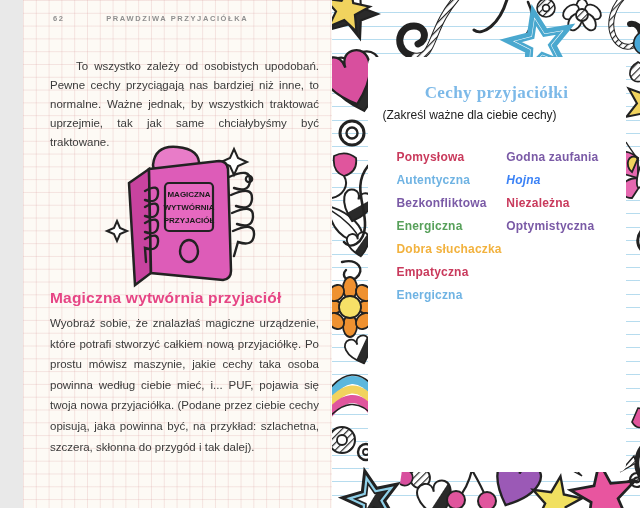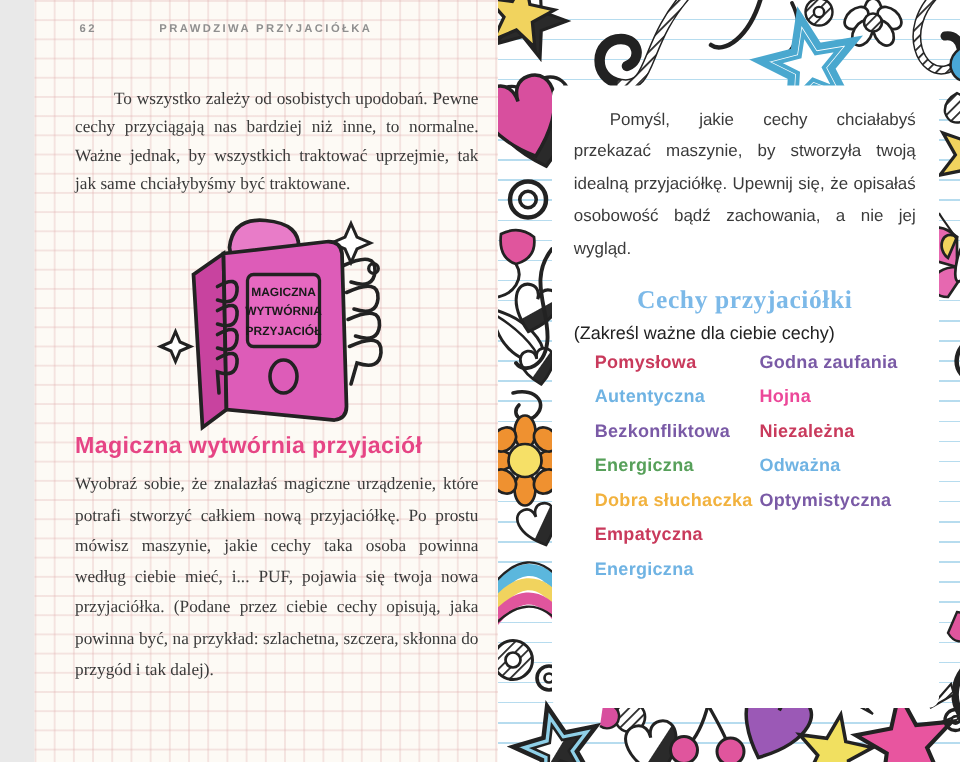--- a/index.html
+++ b/index.html
@@ -10,40 +10,40 @@
     background-color:#fdfaf5;
     background-image:
       linear-gradient(to right, rgba(221,168,168,.28) 1px, transparent 1px),
       linear-gradient(to bottom, rgba(221,168,168,.28) 1px, transparent 1px);
     background-size:12.8px 12.8px;margin-left:23px;}
   .lp-header{position:absolute;top:14px;left:0;width:100%;height:14px;
     color:#8f8f8f;font-size:7.5px;letter-spacing:1.6px;font-weight:bold;}
   .lp-pagenum{position:absolute;left:30px;top:0;}
   .lp-running{position:absolute;left:0;width:100%;text-align:center;top:0;}
   .lp-p{position:absolute;left:27px;width:269px;margin:0;font-size:11.5px;
-    line-height:19px;text-align:justify;color:#3a3a3a;font-family:Liberation Serif, serif;}
+    line-height:19px;text-align:justify;color:#3a3a3a;}
   .lp-p1{top:57px;text-indent:26px;}
   .lp-p2{top:313px;line-height:20.6px;}
   .lp-heading{position:absolute;top:289px;left:27px;margin:0;font-size:15.5px;
     font-weight:bold;color:#e64585;letter-spacing:.2px;}
   .machine-wrap{position:absolute;top:143px;left:78px;width:210px;height:150px;}
   
   .right-page{position:relative;width:320px;height:508px;background-color:#ffffff;
     background-image:repeating-linear-gradient(to bottom,
       transparent 0 12.4px, rgba(110,185,222,.5) 12.4px 13.4px);}
   .doodles{position:absolute;left:0;top:0;width:320px;height:508px;z-index:1;}
   .panel{position:absolute;left:36px;top:57px;width:258px;height:415px;z-index:2;
     background:#ffffff;border-radius:7px;box-sizing:border-box;padding:13px 15px 10px;}
   .rp-p{margin:0;font-size:11.3px;line-height:21.4px;text-align:justify;color:#3a3a3a;}
   .rp-p1{text-indent:24px;margin-bottom:2px;}
   .rp-tips-label{font-weight:bold;font-size:13px;color:#111;}
   .rp-title{margin:13px 0 0;text-align:center;font-size:17px;font-weight:bold;
     color:#7cb9e8;letter-spacing:.4px;font-family:Liberation Serif, serif;}
   .rp-subtitle{margin-top:5px;font-size:12px;color:#222;}
-  .traits{display:flex;margin-top:5px;padding-left:14px;}
+  .traits{display:flex;margin-top:28px;padding-left:14px;}
   .trait-col{display:flex;flex-direction:column;}
   .trait-col.left{width:118px;}
   .trait-col.right{width:112px;}
   .trait{font-size:12px;line-height:15px;margin-bottom:8px;font-weight:bold;
     letter-spacing:.2px;}
 </style>
 </head>
 <body>
 
 <div class="spread">
@@ -257,36 +257,34 @@
         </g>
         <use href="#star" transform="translate(272,496) rotate(-8) scale(34)" fill="#e8559f" stroke="#222" stroke-width="0.08"></use>
       </g>
       <g>
         <circle cx="305" cy="480" r="7" fill="none" stroke="#222" stroke-width="2.2"></circle>
         <circle cx="305" cy="480" r="2.6" fill="none" stroke="#222" stroke-width="1.6"></circle>
       </g>
     </svg>
 
     <div class="panel">
-      <p class="rp-p rp-p1">Pomyśl, jakie cechy chciałabyś przekazać maszynie, by stworzyła twoją idealną przyjaciółkę. Upewnij się, że opisałaś osobowość bądź zachowania, a nie jej wygląd.</p>
       <h3 class="rp-title">Cechy przyjaciółki</h3>
       <div class="rp-subtitle">(Zakreśl ważne dla ciebie cechy)</div>
       <div class="traits">
         <div class="trait-col left">
             <span class="trait" style="color: rgb(201, 58, 92);">Pomysłowa</span>
             <span class="trait" style="color: rgb(111, 179, 227);">Autentyczna</span>
             <span class="trait" style="color: rgb(122, 90, 166);">Bezkonfliktowa</span>
             <span class="trait" style="color: rgb(87, 160, 90);">Energiczna</span>
             <span class="trait" style="color: rgb(242, 178, 62);">Dobra słuchaczka</span>
             <span class="trait" style="color: rgb(201, 58, 92);">Empatyczna</span>
             <span class="trait" style="color: rgb(111, 179, 227);">Energiczna</span>
           </div>
         <div class="trait-col right">
             <span class="trait" style="color: rgb(122, 90, 166);">Godna zaufania</span>
-            <span class="trait" style="color: #ec4899;">Hojna</span>
+            <span class="trait" style="color: #3b82f6; font-style: italic;">Hojna</span>
             <span class="trait" style="color: rgb(201, 58, 92);">Niezależna</span>
-            <span class="trait" style="color: rgb(111, 179, 227);">Odważna</span>
             <span class="trait" style="color: rgb(122, 90, 166);">Optymistyczna</span>
           </div>
       </div>
     </div>
   </div>
 </div>
 
 </body></html>

